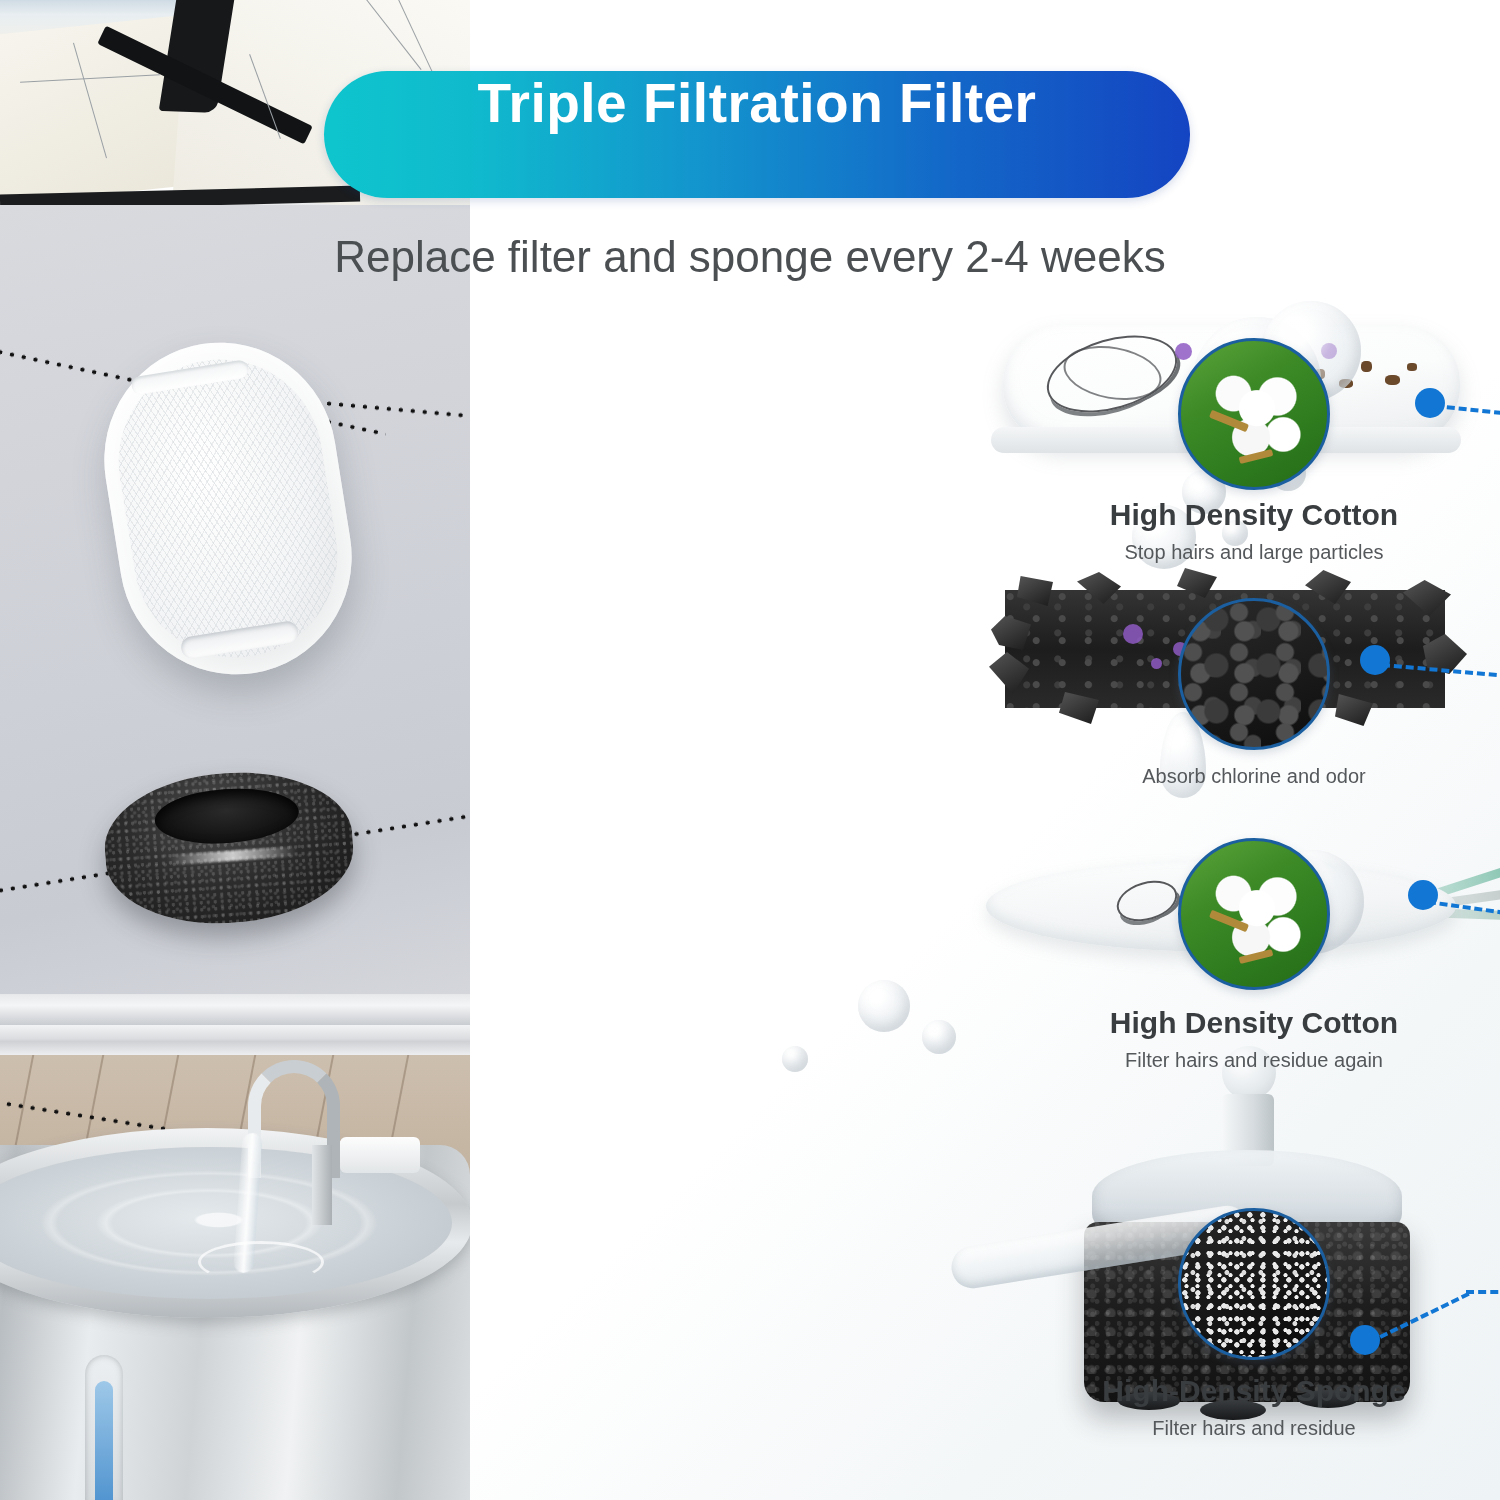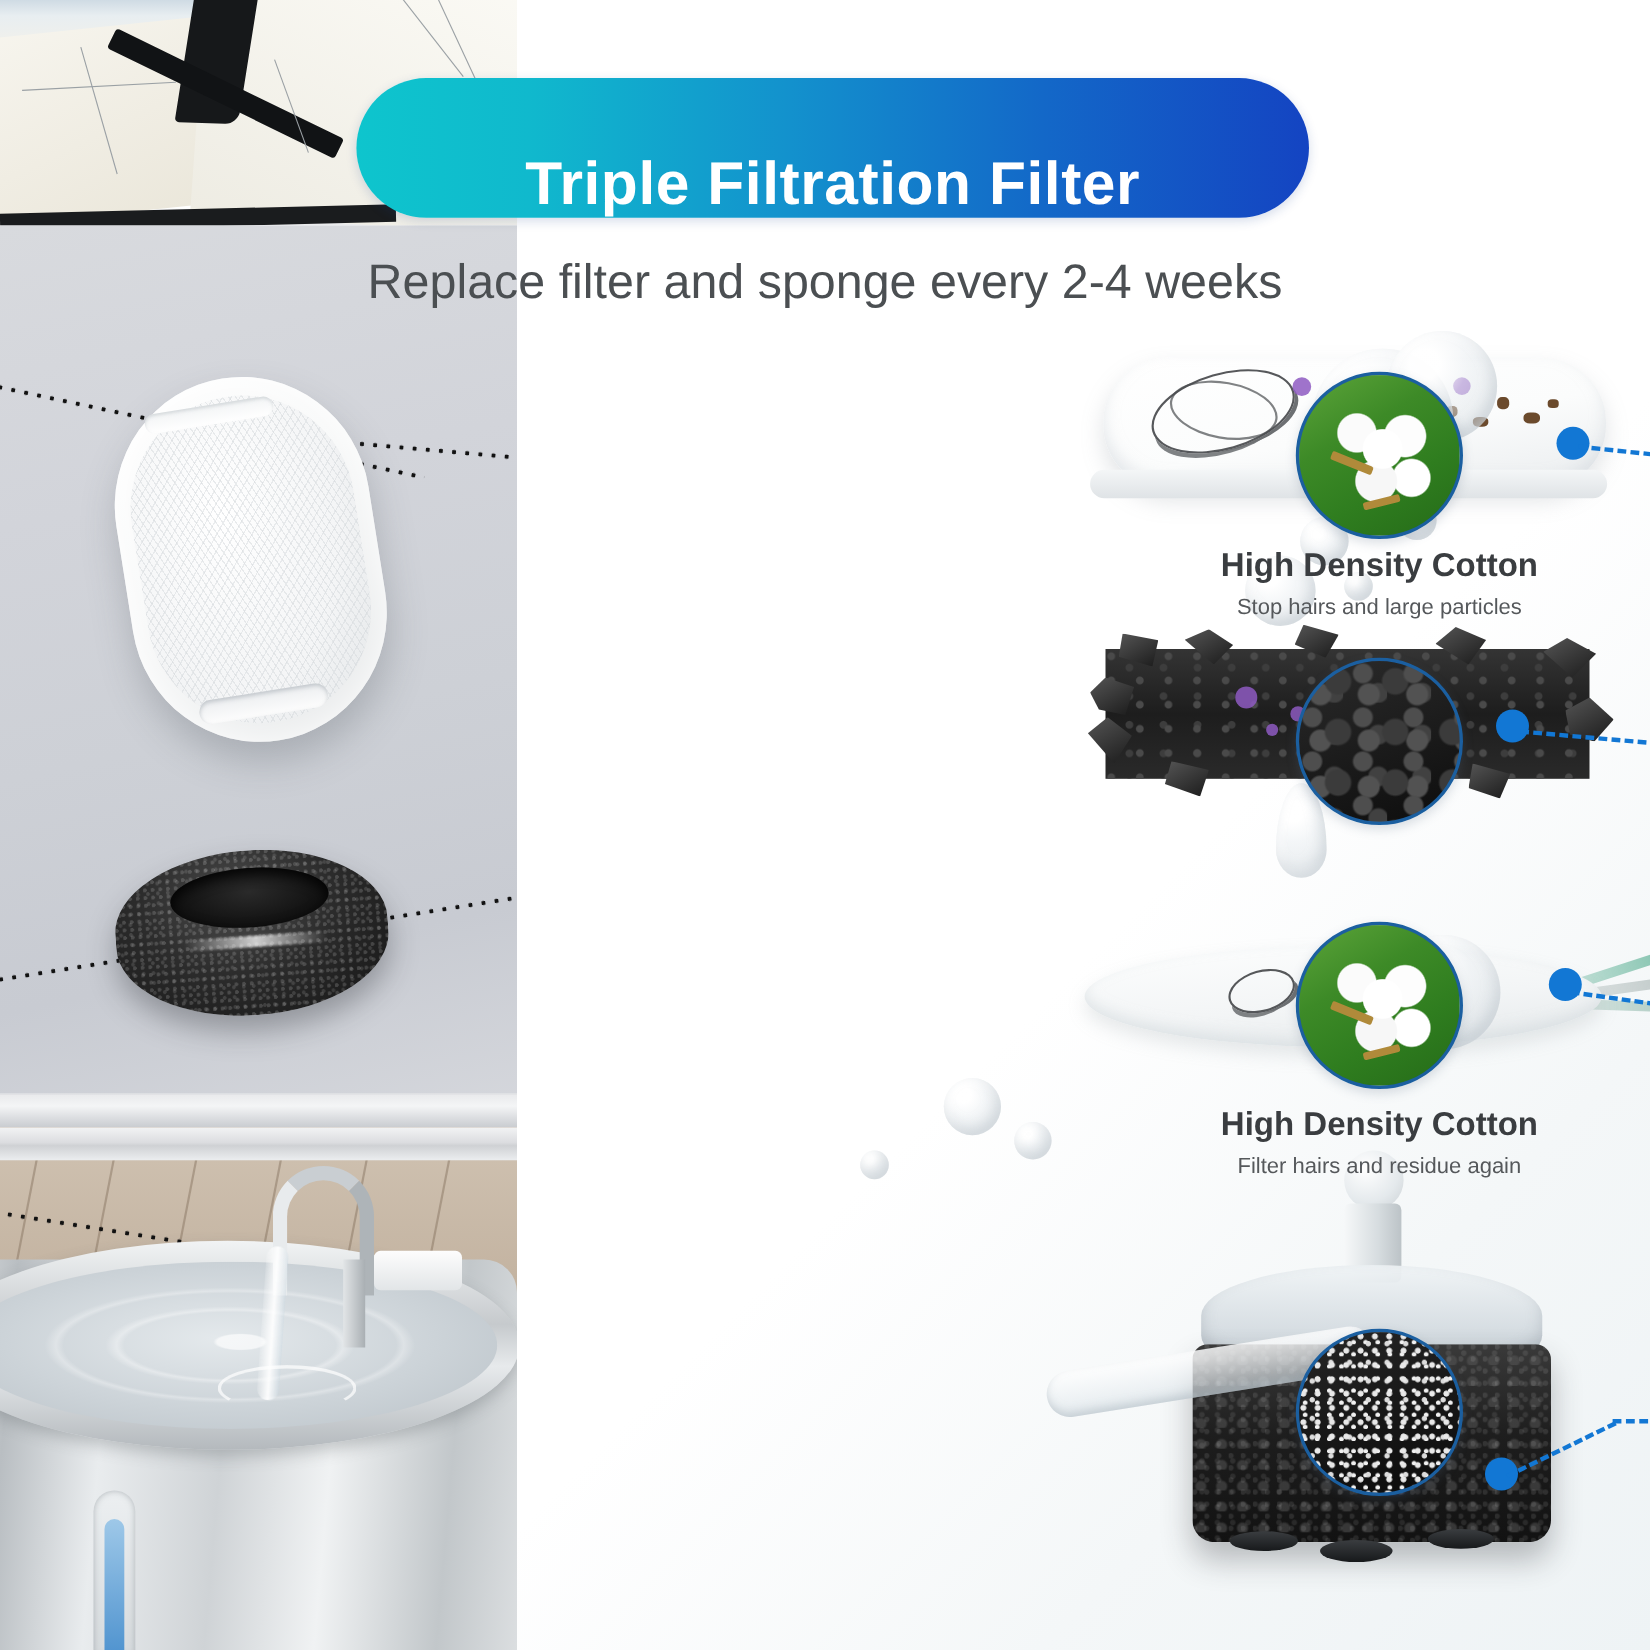--- a/index.html
+++ b/index.html
@@ -159,21 +159,21 @@
   
   .right-col{position:absolute;left:470px;top:0;width:1030px;height:1500px;
     background:linear-gradient(135deg,#ffffff 0%,#ffffff 55%,#f4f7f8 78%,#eef3f5 100%);}
   .leaf-deco{position:absolute;right:0;top:845px;width:150px;height:130px;overflow:hidden;opacity:.55;}
   .leaf{position:absolute;height:9px;border-radius:6px;transform-origin:right center;}
 
   
   .banner{
     position:absolute;left:324px;top:71px;width:866px;height:127px;border-radius:64px;
     background:linear-gradient(90deg,#0ec5cd 0%,#10b9cd 18%,#1392cd 45%,#1368c8 72%,#1444c2 100%);
-    display:flex;align-items:flex-end;justify-content:center;
+    display:flex;align-items:flex-start;justify-content:center;
     box-shadow:0 3px 10px rgba(20,60,140,.18);
   }
   .banner-text{
     color:#fff;font-size:55px;font-weight:bold;letter-spacing:.5px;
     font-family:"Liberation Sans", sans-serif;
   }
   .subtitle{
     position:absolute;left:285px;top:232px;width:930px;text-align:center;
     font-size:44px;color:#4b4f52;font-family:"Liberation Sans", sans-serif;white-space:nowrap;
   }
@@ -457,24 +457,29 @@
       <div class="stem" style="left:28px;top:76px;width:40px;height:8px;transform:rotate(22deg);"></div>
       <div class="stem" style="left:58px;top:112px;width:34px;height:7px;transform:rotate(-14deg);"></div>
     </div>
     <div class="badge badge-sponge" style="left:708px;top:1208px;"></div>
 
     <div class="label-block" style="left:549px;top:496px;">
       <div class="label-title">High Density Cotton</div>
       <div class="label-sub">Stop hairs and large particles</div>
     </div>
     <div class="label-block" style="left:549px;top:758px;">
+      <div class="label-sub">Absorb chlorine and odor</div>
     </div>
     <div class="label-block" style="left:549px;top:1004px;">
       <div class="label-title">High Density Cotton</div>
       <div class="label-sub">Filter hairs and residue again</div>
+    </div>
+    <div class="label-block" style="left:549px;top:1372px;">
+      <div class="label-title">High-Density Sponge</div>
+      <div class="label-sub">Filter hairs and residue</div>
     </div>
   </div>
 
   <div class="banner">
     <span class="banner-text">Triple Filtration Filter</span>
   </div>
   <div class="subtitle">Replace filter and sponge every 2-4 weeks</div>
 
 </div>
 

